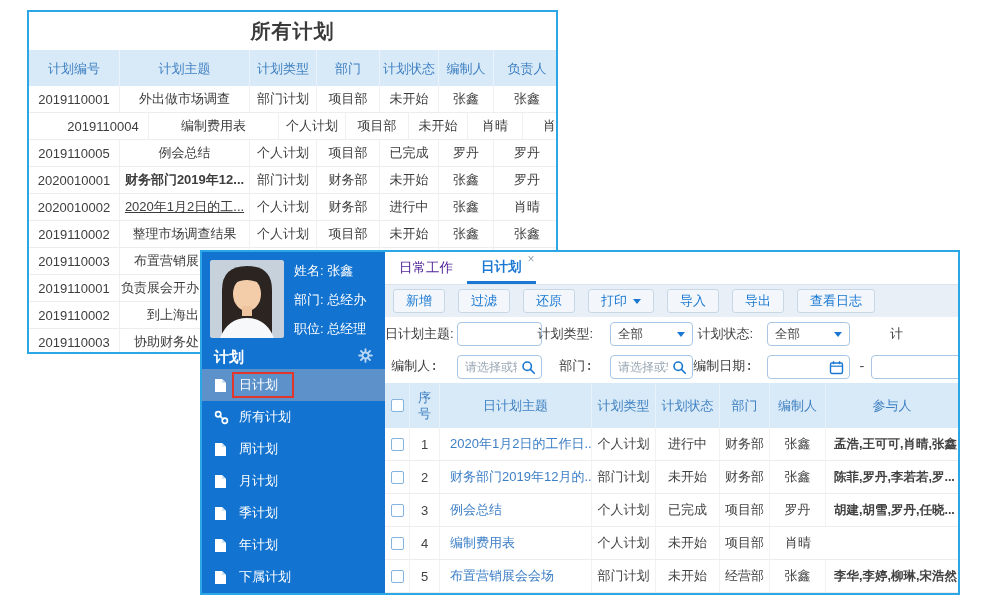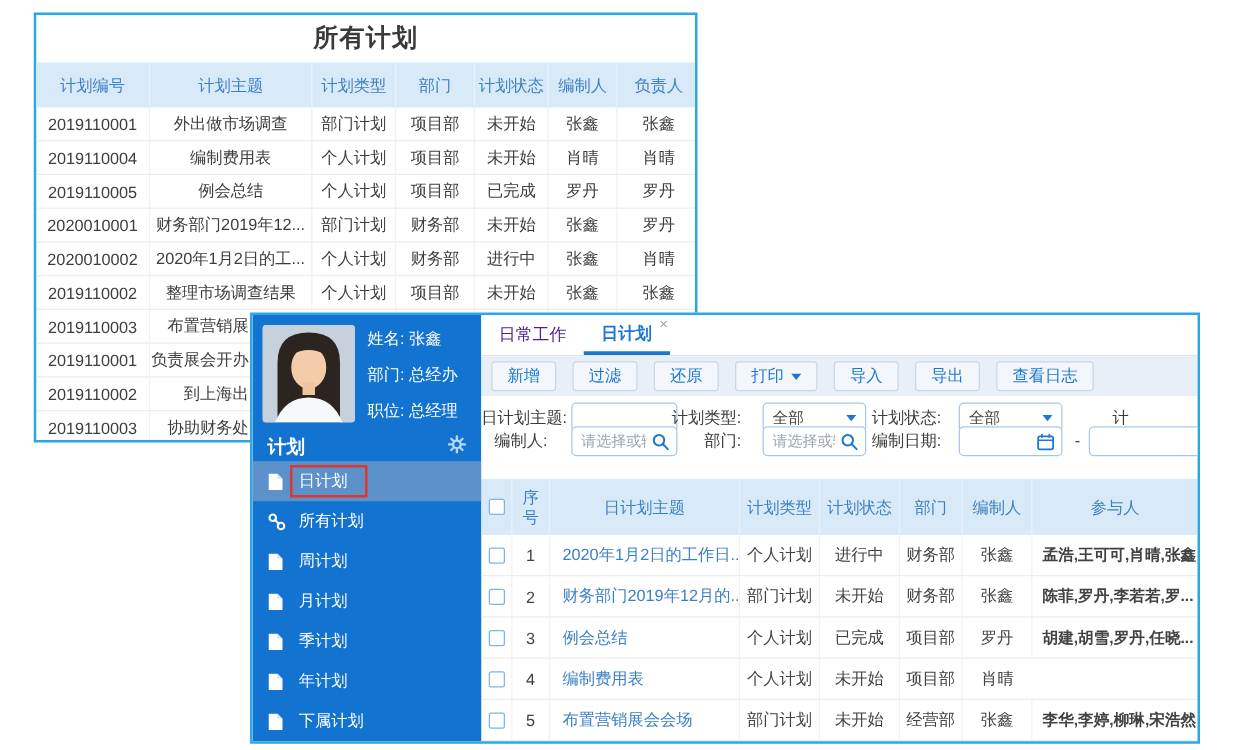--- a/index.html
+++ b/index.html
@@ -60,21 +60,21 @@
 
   .filters { height:66px; background:#fff; position:relative; flex:none; }
   .f-label { position:absolute; font-size:13px; color:#3c3c3c; text-align:right; line-height:24px; white-space:nowrap; }
   .f-input { position:absolute; height:24px; border:1px solid #a9c7e4; border-radius:4px; background:#fff;
     font-size:12px; color:#444; padding:0 5px; outline:none; }
   .f-input::placeholder { color:#9aa7b4; }
   .f-select { position:absolute; height:24px; border:1px solid #a9c7e4; border-radius:4px; background:#fff;
     font-size:12.5px; color:#444; display:flex; align-items:center; padding:0 7px; cursor:pointer; }
   .f-select .caret { position:absolute; right:7px; }
   .icon-in-field { position:absolute; right:5px; top:4px; width:15px; height:15px; }
-  .row1 { top:5px; } .row2 { top:24px; }
+  .row1 { top:5px; } .row2 { top:38px;font-family:Liberation Mono, monospace; }
 
   .plan-table { flex:1; display:flex; flex-direction:column; overflow:hidden; }
   .pt-head { display:flex; height:45px; background:var(--table-head-bg,#d8e9f8); flex:none; }
   .pt-head-cell { display:flex; align-items:center; justify-content:center; text-align:center;
     color:var(--table-head-text,#3f80c1); font-size:13px; line-height:16px;
     border-right:1px solid #e8f2fb; padding:0 4px; }
   .pt-head-cell:last-child { border-right:none; }
   .pt-row { display:flex; height:33px; border-bottom:1px solid #ededed; flex:none; }
   .pt-cell { display:flex; align-items:center; justify-content:center; font-size:13px; color:#424242;
     border-right:1px solid #f2f2f2; overflow:hidden; white-space:nowrap; padding:0 4px; }
@@ -103,49 +103,49 @@
         <div class="bg-row">
           <div class="bg-cell" style="width: 91px; flex: 0 0 auto;">2019110001</div>
           <div class="bg-cell" style="width: 130px; flex: 0 0 auto;">外出做市场调查</div>
           <div class="bg-cell" style="width: 67px; flex: 0 0 auto;">部门计划</div>
           <div class="bg-cell" style="width: 63px; flex: 0 0 auto;">项目部</div>
           <div class="bg-cell" style="width: 59px; flex: 0 0 auto;">未开始</div>
           <div class="bg-cell" style="width: 55px; flex: 0 0 auto;">张鑫</div>
           <div class="bg-cell" style="width: 66px; flex: 0 0 auto;">张鑫</div>
         </div>
         <div class="bg-row">
-          <div class="bg-cell" style="width: 91px; flex: 0 0 auto;">2019110004</div>
+          <div class="bg-cell" style="width: 91px; flex: 0 0 auto; margin-left: 29px;">2019110004</div>
           <div class="bg-cell" style="width: 130px; flex: 0 0 auto;">编制费用表</div>
           <div class="bg-cell" style="width: 67px; flex: 0 0 auto;">个人计划</div>
           <div class="bg-cell" style="width: 63px; flex: 0 0 auto;">项目部</div>
           <div class="bg-cell" style="width: 59px; flex: 0 0 auto;">未开始</div>
           <div class="bg-cell" style="width: 55px; flex: 0 0 auto;">肖晴</div>
           <div class="bg-cell" style="width: 66px; flex: 0 0 auto;">肖晴</div>
         </div>
         <div class="bg-row">
           <div class="bg-cell" style="width: 91px; flex: 0 0 auto;">2019110005</div>
           <div class="bg-cell" style="width: 130px; flex: 0 0 auto;">例会总结</div>
           <div class="bg-cell" style="width: 67px; flex: 0 0 auto;">个人计划</div>
           <div class="bg-cell" style="width: 63px; flex: 0 0 auto;">项目部</div>
           <div class="bg-cell" style="width: 59px; flex: 0 0 auto;">已完成</div>
           <div class="bg-cell" style="width: 55px; flex: 0 0 auto;">罗丹</div>
           <div class="bg-cell" style="width: 66px; flex: 0 0 auto;">罗丹</div>
         </div>
         <div class="bg-row">
           <div class="bg-cell" style="width: 91px; flex: 0 0 auto;">2020010001</div>
-          <div class="bg-cell" style="width: 130px; flex: 0 0 auto;">财务部门2019年12...</div>
+          <div class="bg-cell" style="width: 130px; flex: 0 0 auto; font-weight: bold;">财务部门2019年12...</div>
           <div class="bg-cell" style="width: 67px; flex: 0 0 auto;">部门计划</div>
           <div class="bg-cell" style="width: 63px; flex: 0 0 auto;">财务部</div>
           <div class="bg-cell" style="width: 59px; flex: 0 0 auto;">未开始</div>
           <div class="bg-cell" style="width: 55px; flex: 0 0 auto;">张鑫</div>
           <div class="bg-cell" style="width: 66px; flex: 0 0 auto;">罗丹</div>
         </div>
         <div class="bg-row">
           <div class="bg-cell" style="width: 91px; flex: 0 0 auto;">2020010002</div>
-          <div class="bg-cell" style="width: 130px; flex: 0 0 auto;">2020年1月2日的工...</div>
+          <div class="bg-cell" style="width: 130px; flex: 0 0 auto; text-decoration: underline;">2020年1月2日的工...</div>
           <div class="bg-cell" style="width: 67px; flex: 0 0 auto;">个人计划</div>
           <div class="bg-cell" style="width: 63px; flex: 0 0 auto;">财务部</div>
           <div class="bg-cell" style="width: 59px; flex: 0 0 auto;">进行中</div>
           <div class="bg-cell" style="width: 55px; flex: 0 0 auto;">张鑫</div>
           <div class="bg-cell" style="width: 66px; flex: 0 0 auto;">肖晴</div>
         </div>
         <div class="bg-row">
           <div class="bg-cell" style="width: 91px; flex: 0 0 auto;">2019110002</div>
           <div class="bg-cell" style="width: 130px; flex: 0 0 auto;">整理市场调查结果</div>
           <div class="bg-cell" style="width: 67px; flex: 0 0 auto;">个人计划</div>

